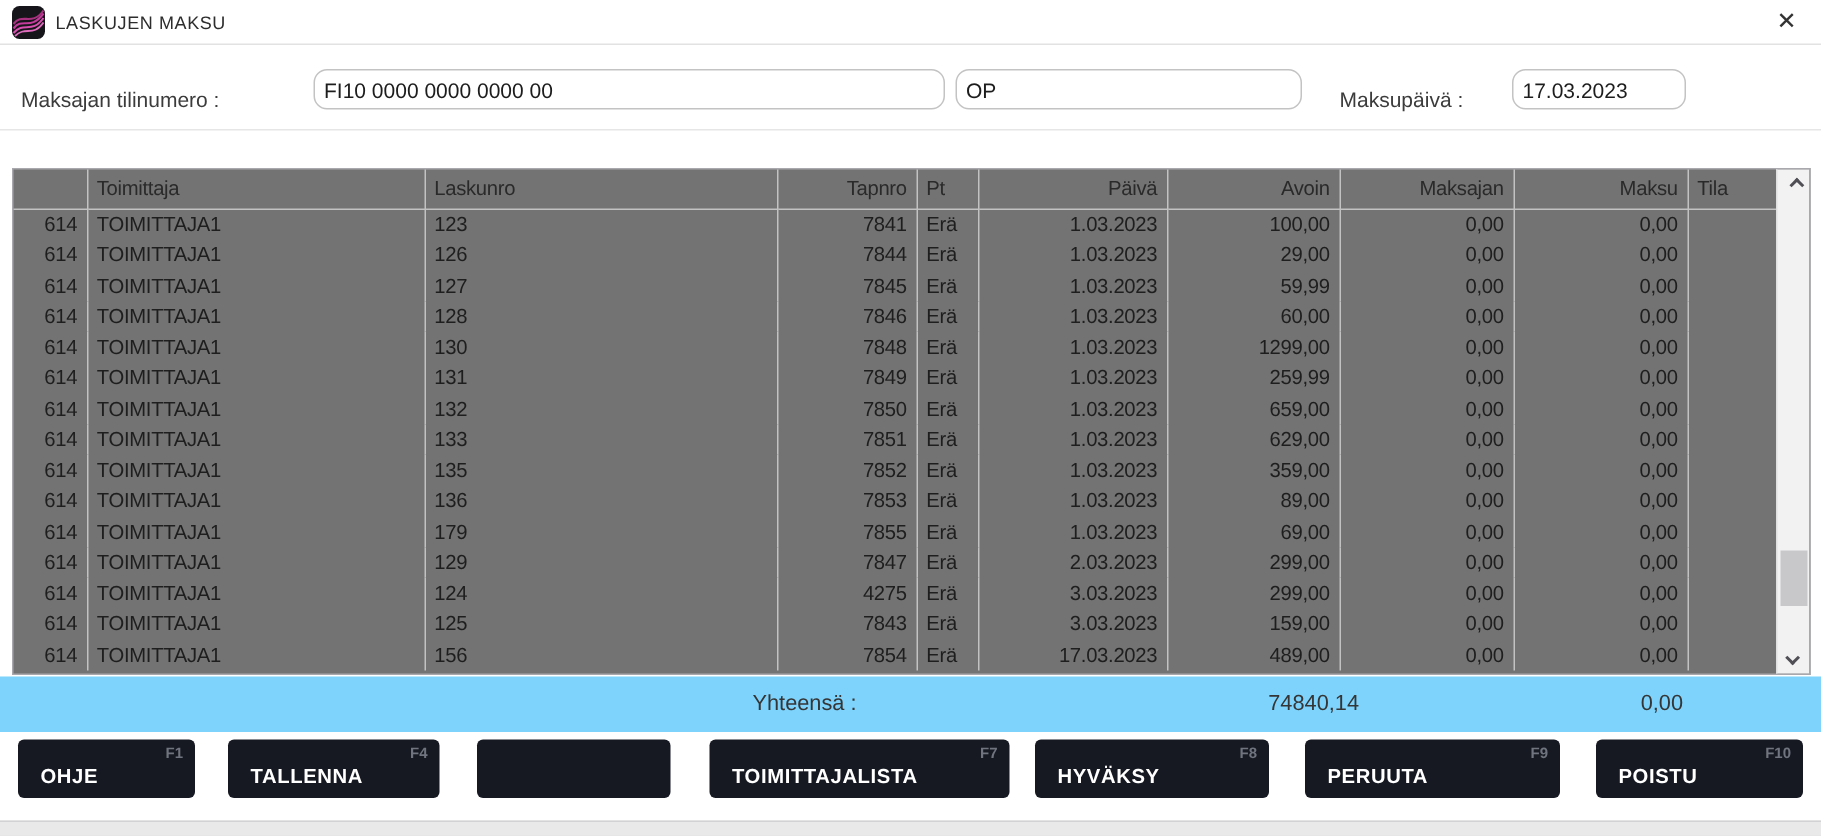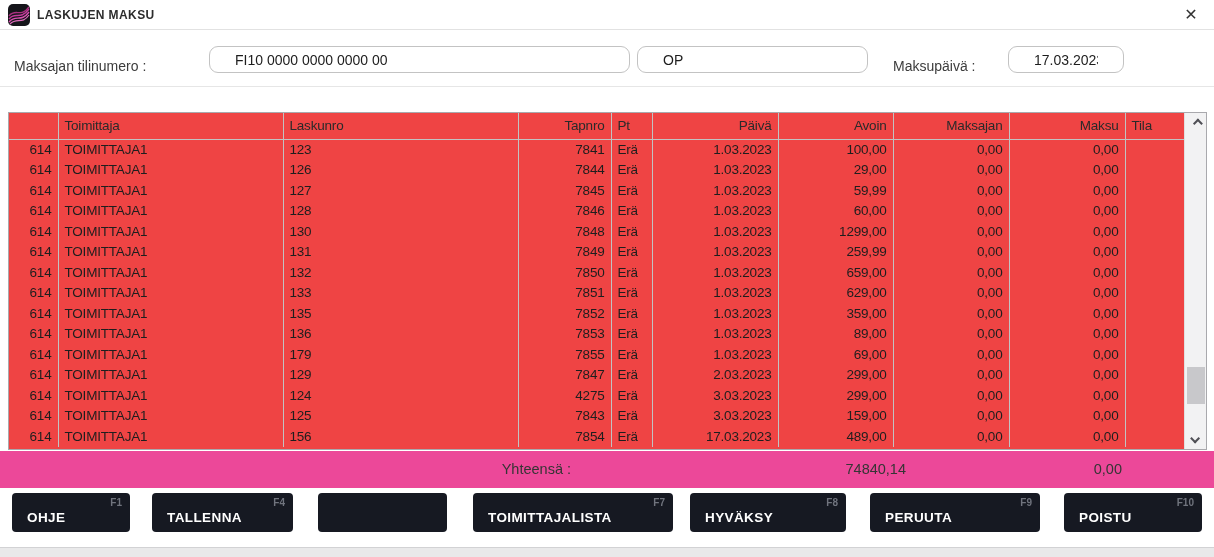--- a/index.html
+++ b/index.html
@@ -2,54 +2,54 @@
 <html><head>
 <meta charset="utf-8">
 <style>
   * { margin:0; padding:0; box-sizing:border-box; }
   html,body { width:1214px; height:557px; background:#fff; font-family:"Liberation Sans", sans-serif; overflow:hidden; }
   .win { position:relative; width:1214px; height:557px; background:#fff; }
 
   
   .titlebar { position:absolute; left:0; top:0; width:1214px; height:30px; background:#fff; border-bottom:1px solid #e2e2e2; }
   .logo { position:absolute; left:8px; top:4px; width:22px; height:22px; }
-  .title { position:absolute; left:37px; top:8px; font-size:12px; font-weight:700; letter-spacing:.4px; color:#2d2d2d; }
+  .title { position:absolute; left:37px; top:8px; font-size:12px; font-weight:400; letter-spacing:.4px; color:#2d2d2d; }
   .close { position:absolute; right:13px; top:5px; width:20px; height:20px; font-size:16px; line-height:20px; text-align:center; color:#333; cursor:pointer; font-weight:400; }
 
   
   .formrow { position:absolute; left:0; top:30px; width:1214px; height:57px; background:#fff; border-bottom:1px solid #e6e6e6; }
   .flabel { position:absolute; top:28px; font-size:14px; color:#3c3c3c; }
-  .finput { position:absolute; top:16px; height:27px; background:#fff; border:1px solid #c3c3c3; border-radius:9px; font-size:14px; color:#1d1d1d; padding:0 25px; font-family:"Liberation Sans",sans-serif; outline:none; }
+  .finput { position:absolute; top:16px; height:27px; background:#fff; border:1px solid #c3c3c3; border-radius:9px; font-size:14px; color:#1d1d1d; padding:0 6px; font-family:"Liberation Sans",sans-serif; outline:none; }
   #acct-label { left:14px; }
   #acct-input { left:209px; width:421px; }
   #bank-input { left:637px; width:231px; }
   #date-label { left:893px; }
   #date-input { left:1008px; width:116px; }
 
   
-  .tablewrap { position:absolute; left:8px; top:112px; width:1199px; height:338px; border:1px solid #a9a9ad; background:#ef4444; }
+  .tablewrap { position:absolute; left:8px; top:112px; width:1199px; height:338px; border:1px solid #a9a9ad; background:#737373; }
   table.tbl { table-layout:fixed; border-collapse:collapse; width:1175px; }
   .tbl th, .tbl td { font-size:13.5px; font-weight:normal; color:#1e1e1e; white-space:nowrap; overflow:hidden;
         border-right:1px solid #c2c2c2; letter-spacing:-0.2px; }
   .tbl th { height:26px; color:#2a2a2a; border-bottom:1px solid #c2c2c2; vertical-align:middle; }
   .tbl td { height:20.5px; vertical-align:middle; }
   .al { text-align:left; padding-left:6px; }
   .ar { text-align:right; padding-right:6px; }
 
   
   .sbar { position:absolute; top:0; right:0; width:22px; height:336px; background:#f2f2f3; border-left:1px solid #e0e0e0; }
   .sbtn { position:absolute; left:0; width:22px; height:21px; display:flex; align-items:center; justify-content:center; cursor:pointer; }
   .sbtn.up { top:0; } .sbtn.down { bottom:0; }
   .chev { width:7px; height:7px; border-top:2px solid #4f4f55; border-right:2px solid #4f4f55; }
   .chev.u { transform:rotate(-45deg) translate(1px,1px); }
   .chev.d { transform:rotate(135deg) translate(1px,1px); }
   .sthumb { position:absolute; left:2px; top:254px; width:18px; height:37px; background:#c8c8cb; cursor:grab; }
 
   
-  .totals { position:absolute; left:0; top:451px; width:1214px; height:37px; background:#ec4899; }
+  .totals { position:absolute; left:0; top:451px; width:1214px; height:37px; background:#7dd3fc; }
   .totals span { position:absolute; top:10px; font-size:14.5px; color:#353535; }
   #tot-label { right:643px; }
   #tot-avoin { right:308px; }
   #tot-maksu { right:92px; }
 
   
   .btnrow { position:absolute; left:0; top:493px; width:1214px; height:42px; background:#fff; }
   .fbtn { position:absolute; top:0; height:39px; background:#161922; border:none; border-radius:4px; color:#fff;
           font-family:"Liberation Sans",sans-serif; font-size:13.5px; font-weight:bold; letter-spacing:.4px;
           text-align:left; padding:10px 0 0 15px; cursor:pointer; }

